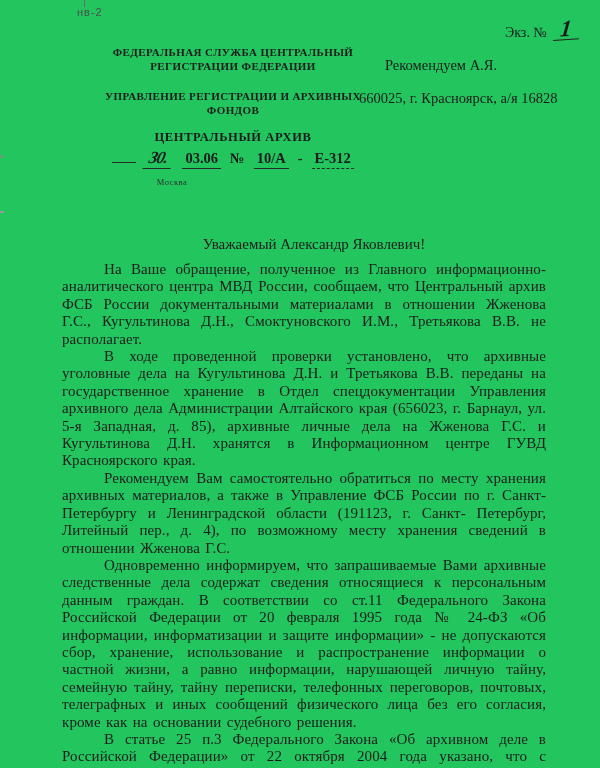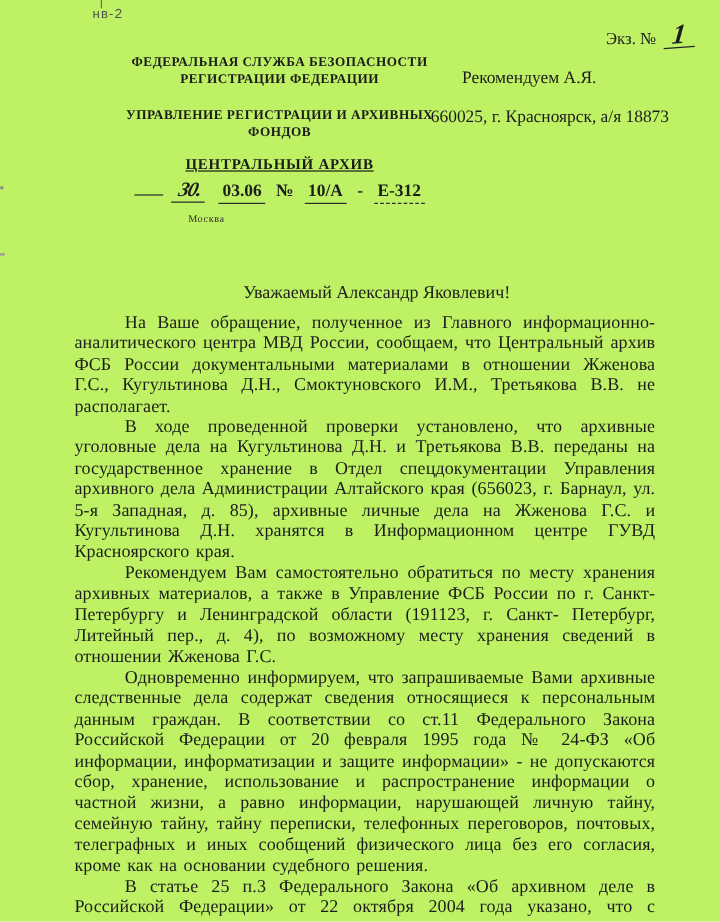--- a/index.html
+++ b/index.html
@@ -5,21 +5,21 @@
   html, body {
     margin: 0;
     padding: 0;
     background: #e8e8e8;
   }
   .page {
     position: relative;
     width: 600px;
     height: 768px;
     margin: 0 auto;
-    background: #bef264;
+    background: #22c55e;
     overflow: hidden;
     font-family: "Liberation Serif", "DejaVu Serif", serif;
     color: #1c1c1c;
   }
   
   .artifact-tick {
     position: absolute;
     left: 84px; top: 0;
     width: 1px; height: 7px;
     background: #6a6a6a;
@@ -76,21 +76,20 @@
     line-height: 13.5px;
   }
   .letterhead .dept-block {
     margin-top: 17px;
   }
   .letterhead .archive-title {
     margin-top: 13px;
     font-size: 12.5px;
     font-weight: 800;
     letter-spacing: 0.6px;
-    text-decoration: underline;
   }
   .ref-line {
     position: absolute;
     left: 78px; top: 148px;
     width: 310px;
     display: flex;
     align-items: baseline;
     justify-content: center;
     gap: 9px;
     font-size: 14.5px;
@@ -170,21 +169,21 @@
   <div class="artifact-dot-1"></div>
   <div class="artifact-dot-2"></div>
 
   <div class="corner-mark">нв-2</div>
 
   <div class="copy-line">
     <span>Экз. №</span><span class="copy-number">1</span>
   </div>
 
   <div class="letterhead">
-    <div class="org-line">ФЕДЕРАЛЬНАЯ СЛУЖБА БЕЗОПАСНОСТИ</div>
+    <div class="org-line">ФЕДЕРАЛЬНАЯ СЛУЖБА ЦЕНТРАЛЬНЫЙ</div>
     <div class="org-line">РЕГИСТРАЦИИ ФЕДЕРАЦИИ</div>
     <div class="dept-block">
       <div class="org-line">УПРАВЛЕНИЕ РЕГИСТРАЦИИ И АРХИВНЫХ</div>
       <div class="org-line">ФОНДОВ</div>
     </div>
     <div class="archive-title">ЦЕНТРАЛЬНЫЙ АРХИВ</div>
   </div>
 
   <div class="ref-line">
     <span class="ref-blank"></span>
@@ -192,21 +191,21 @@
     <span class="ref-underlined">03.06</span>
     <span>№</span>
     <span class="ref-underlined">10/А</span>
     <span>-</span>
     <span class="ref-num2">Е-312</span>
   </div>
 
   <div class="city-label">Москва</div>
 
   <div class="addressee-name">Рекомендуем А.Я.</div>
-  <div class="addressee-address">660025, г. Красноярск, а/я 18873</div>
+  <div class="addressee-address">660025, г. Красноярск, а/я 16828</div>
 
   <div class="salutation">Уважаемый Александр Яковлевич!</div>
 
   <div class="body-text">
     <p>На Ваше обращение, полученное из Главного информационно-аналитического центра МВД России, сообщаем, что Центральный архив ФСБ России документальными материалами в отношении Жженова Г.С., Кугультинова Д.Н., Смоктуновского И.М., Третьякова В.В. не располагает.</p>
     <p>В ходе проведенной проверки установлено, что архивные уголовные дела на Кугультинова Д.Н. и Третьякова В.В. переданы на государственное хранение в Отдел спецдокументации Управления архивного дела Администрации Алтайского края (656023, г. Барнаул, ул. 5-я Западная, д. 85), архивные личные дела на Жженова Г.С. и Кугультинова Д.Н. хранятся в Информационном центре ГУВД Красноярского края.</p>
     <p>Рекомендуем Вам самостоятельно обратиться по месту хранения архивных материалов, а также в Управление ФСБ России по г. Санкт-Петербургу и Ленинградской области (191123, г. Санкт- Петербург, Литейный пер., д. 4), по возможному месту хранения сведений в отношении Жженова Г.С.</p>
     <p>Одновременно информируем, что запрашиваемые Вами архивные следственные дела содержат сведения относящиеся к персональным данным граждан. В соответствии со ст.11 Федерального Закона Российской Федерации от 20 февраля 1995 года № 24-ФЗ «Об информации, информатизации и защите информации» - не допускаются сбор, хранение, использование и распространение информации о частной жизни, а равно информации, нарушающей личную тайну, семейную тайну, тайну переписки, телефонных переговоров, почтовых, телеграфных и иных сообщений физического лица без его согласия, кроме как на основании судебного решения.</p>
     <p>В статье 25 п.3 Федерального Закона «Об архивном деле в Российской Федерации» от 22 октября 2004 года указано, что с письменного разрешения гражданина, а после его смерти с письменного</p>
   </div>

